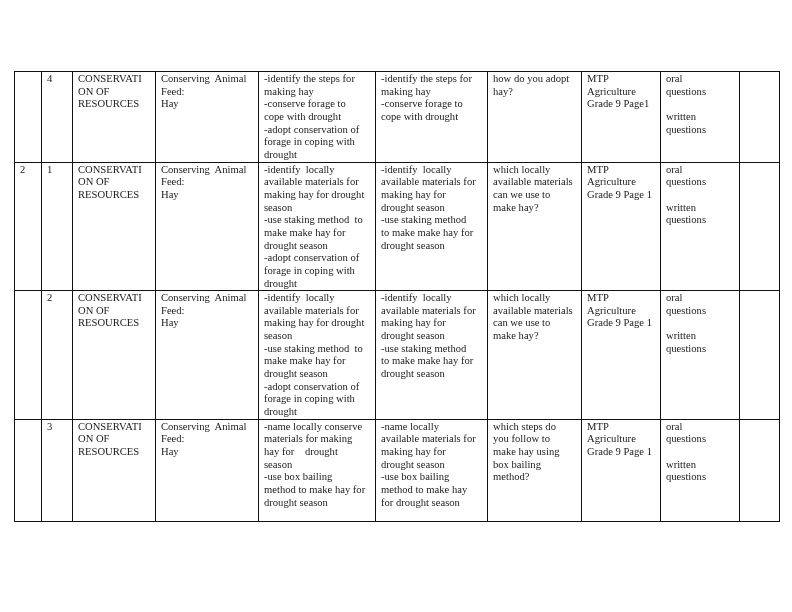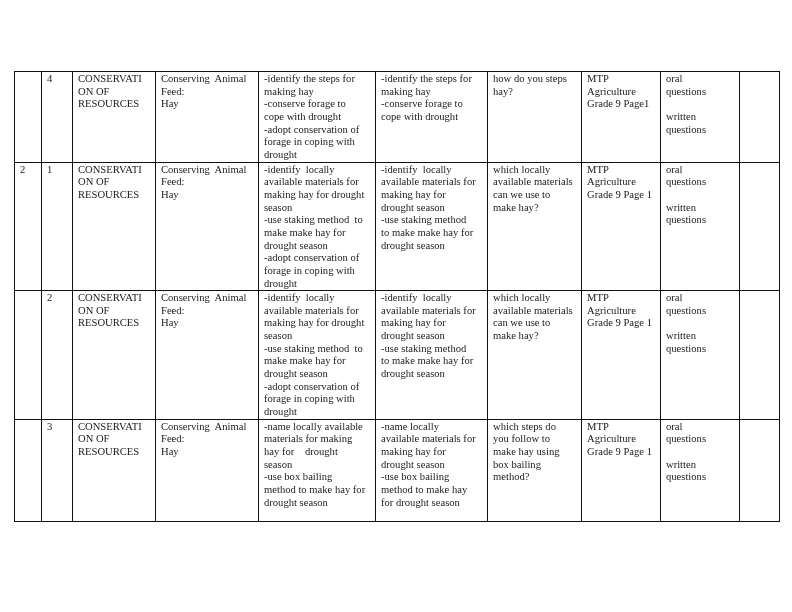--- a/index.html
+++ b/index.html
@@ -87,21 +87,21 @@
 making hay
 -conserve forage to
 cope with drought
 -adopt conservation of
 forage in coping with
 drought</td>
         <td>-identify the steps for
 making hay
 -conserve forage to
 cope with drought</td>
-        <td>how do you steps
+        <td>how do you adopt
 hay?</td>
         <td>MTP
 Agriculture
 Grade 9 Page1</td>
         <td>oral
 questions
 
 written
 questions</td>
         <td></td>
@@ -188,21 +188,21 @@
       </tr>
       <tr class="r4">
         <td></td>
         <td>3</td>
         <td>CONSERVATI
 ON OF
 RESOURCES</td>
         <td>Conserving  Animal
 Feed:
 Hay</td>
-        <td>-name locally available
+        <td>-name locally conserve
 materials for making
 hay for    drought
 season
 -use box bailing
 method to make hay for
 drought season</td>
         <td>-name locally
 available materials for
 making hay for
 drought season

